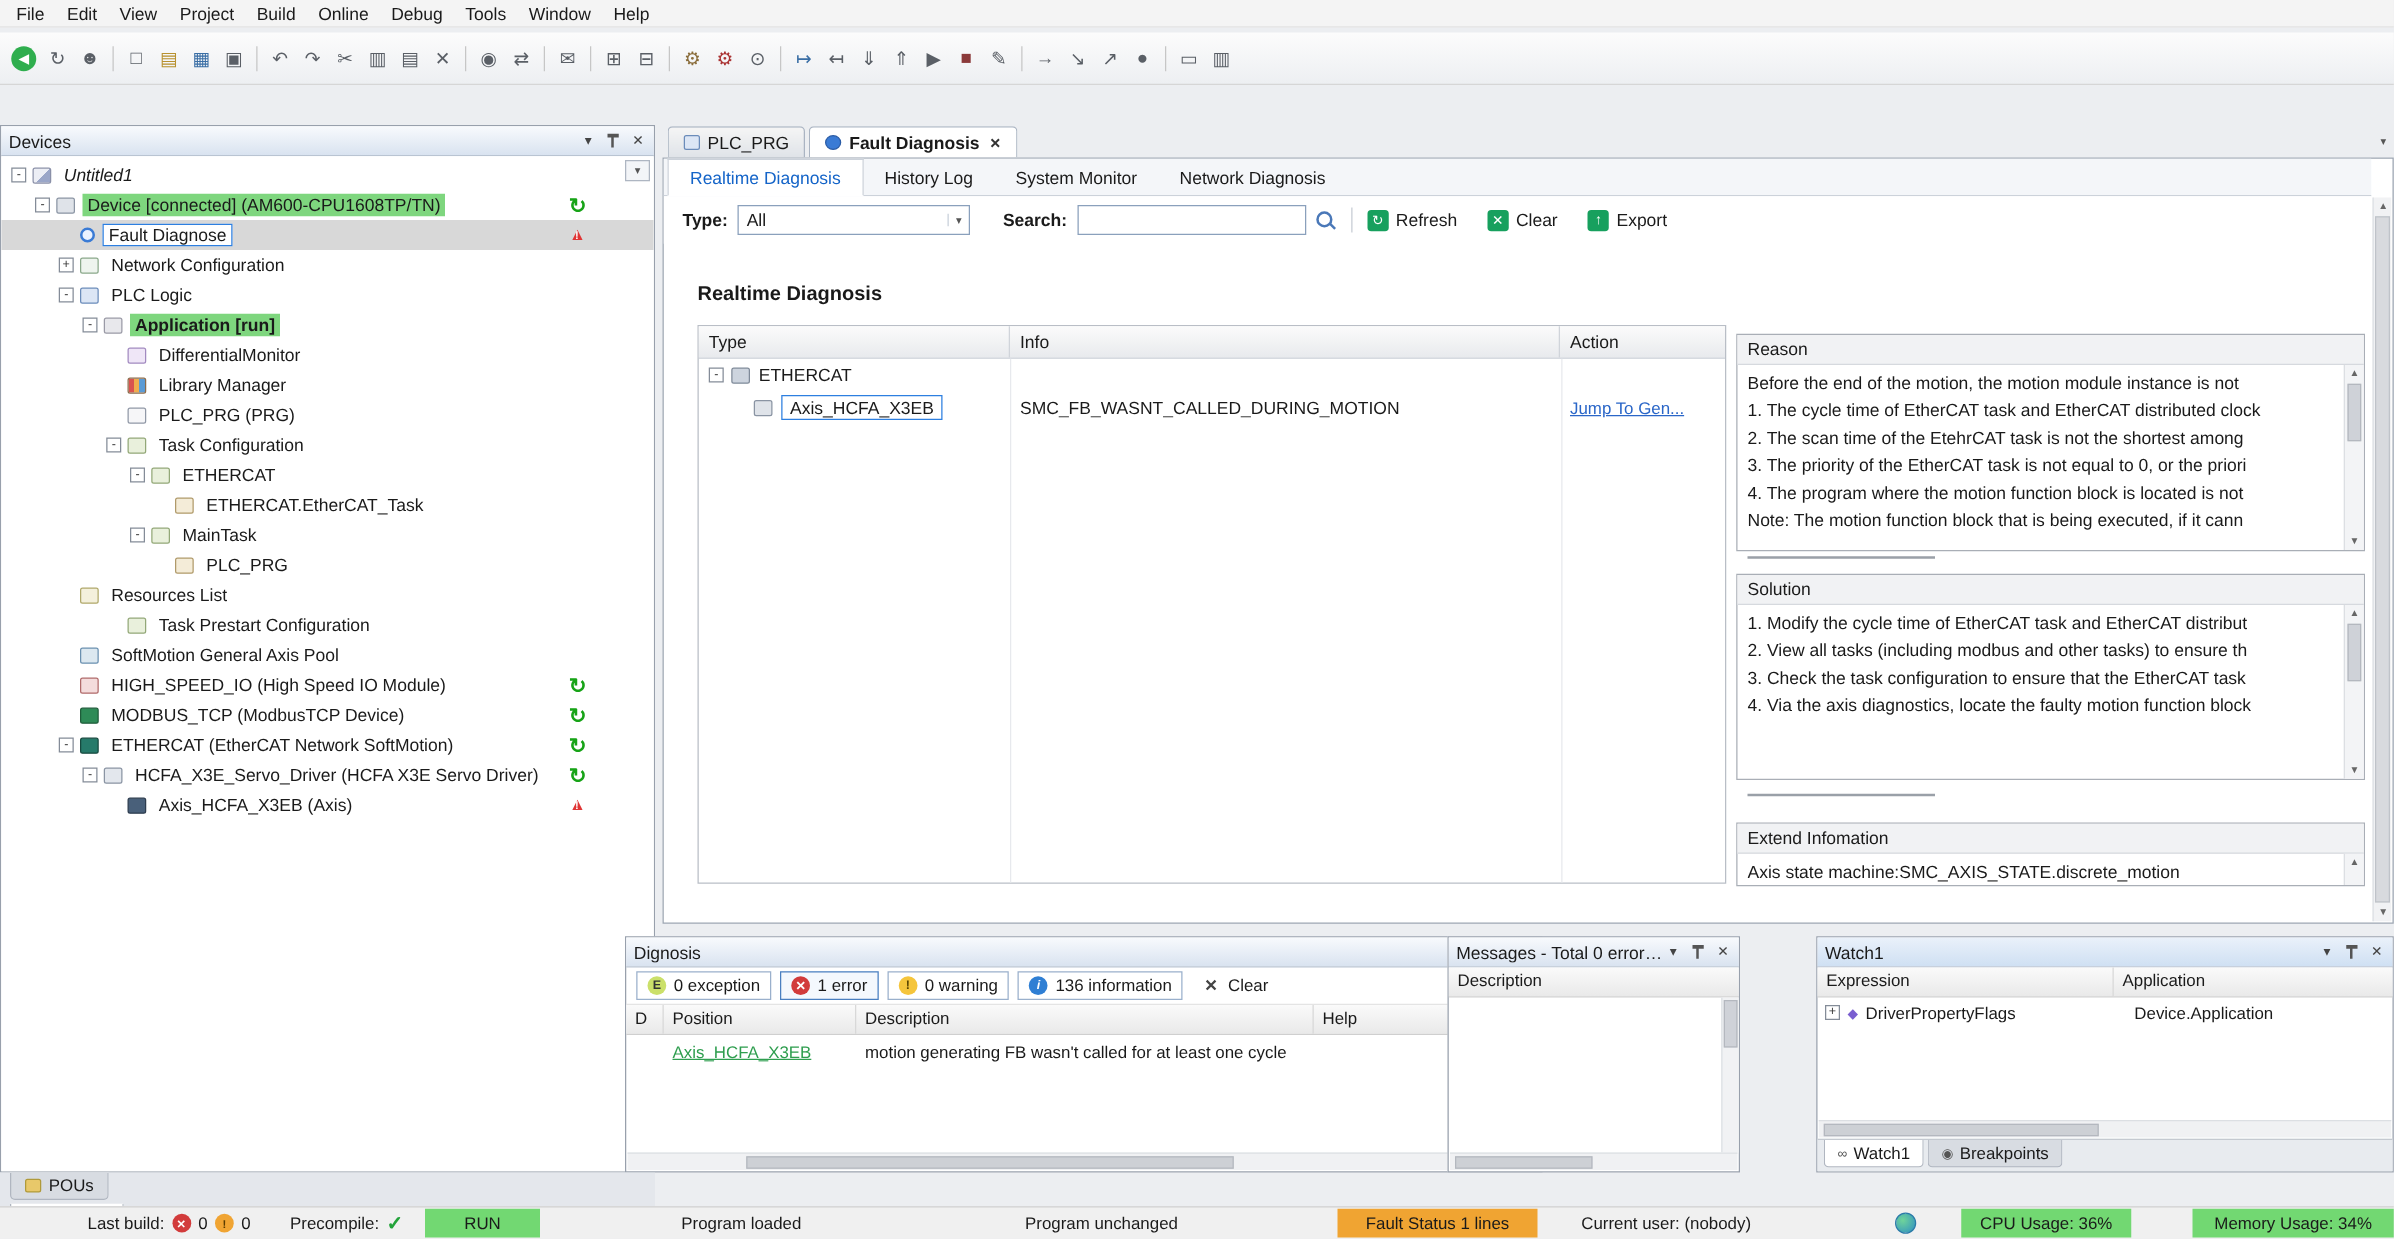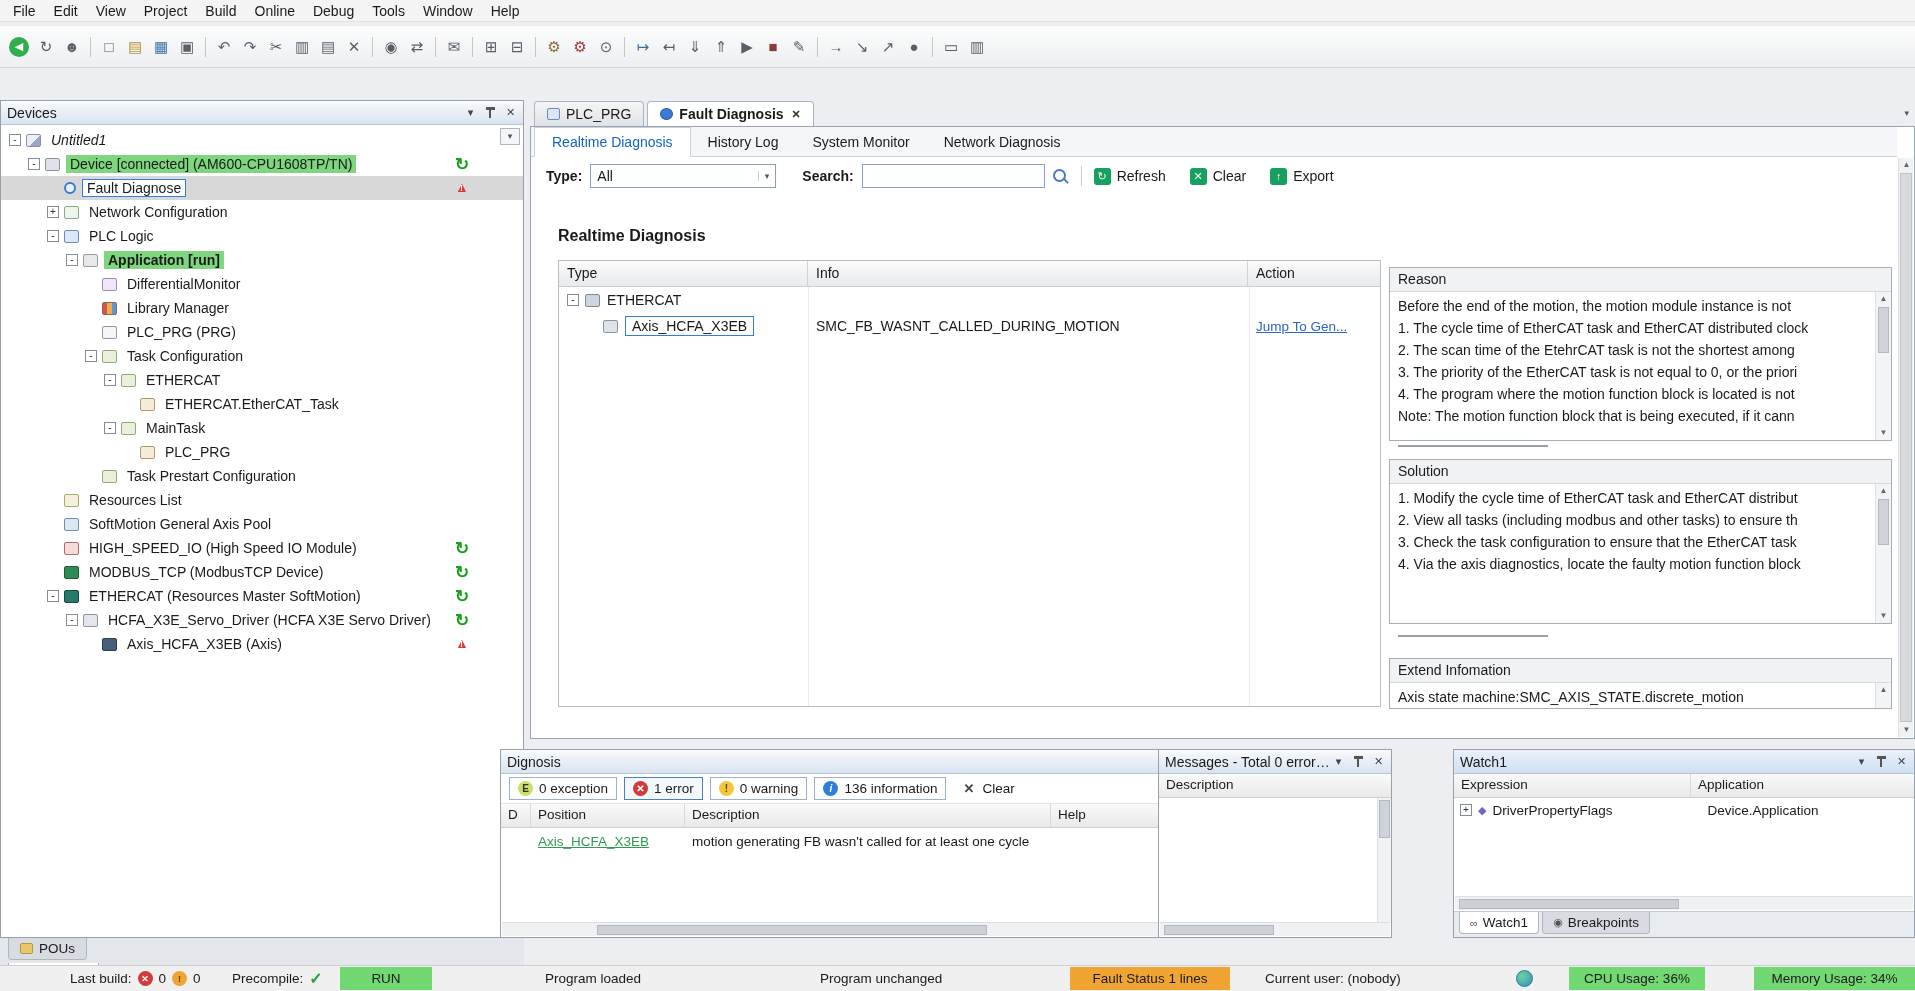--- a/index.html
+++ b/index.html
@@ -426,31 +426,31 @@
         <span class="st"></span>
       </div>
 
       <div class="tree-row d6">
         <span class="exp"></span>
         <span class="ti ico-taskitem"></span>
         <span class="lbl">PLC_PRG</span>
         <span class="st"></span>
       </div>
 
+      <div class="tree-row d2">
+        <span class="exp"></span>
+        <span class="ti ico-res"></span>
+        <span class="lbl">Resources List</span>
+        <span class="st"></span>
+      </div>
+
       <div class="tree-row d4">
         <span class="exp"></span>
         <span class="ti ico-task"></span>
         <span class="lbl">Task Prestart Configuration</span>
-        <span class="st"></span>
-      </div>
-
-      <div class="tree-row d2">
-        <span class="exp"></span>
-        <span class="ti ico-res"></span>
-        <span class="lbl">Resources List</span>
         <span class="st"></span>
       </div>
 
       <div class="tree-row d2">
         <span class="exp"></span>
         <span class="ti ico-axispool"></span>
         <span class="lbl">SoftMotion General Axis Pool</span>
         <span class="st"></span>
       </div>
 
@@ -464,21 +464,21 @@
       <div class="tree-row d2">
         <span class="exp"></span>
         <span class="ti ico-modbus"></span>
         <span class="lbl">MODBUS_TCP (ModbusTCP Device)</span>
         <span class="st st-refresh"></span>
       </div>
 
       <div class="tree-row d2">
         <span class="exp">-</span>
         <span class="ti ico-ecat"></span>
-        <span class="lbl">ETHERCAT (Resources Master SoftMotion)</span>
+        <span class="lbl">ETHERCAT (EtherCAT Network SoftMotion)</span>
         <span class="st st-refresh"></span>
       </div>
 
       <div class="tree-row d3">
         <span class="exp">-</span>
         <span class="ti ico-drive"></span>
         <span class="lbl">HCFA_X3E_Servo_Driver (HCFA X3E Servo Driver)</span>
         <span class="st st-refresh"></span>
       </div>
 

